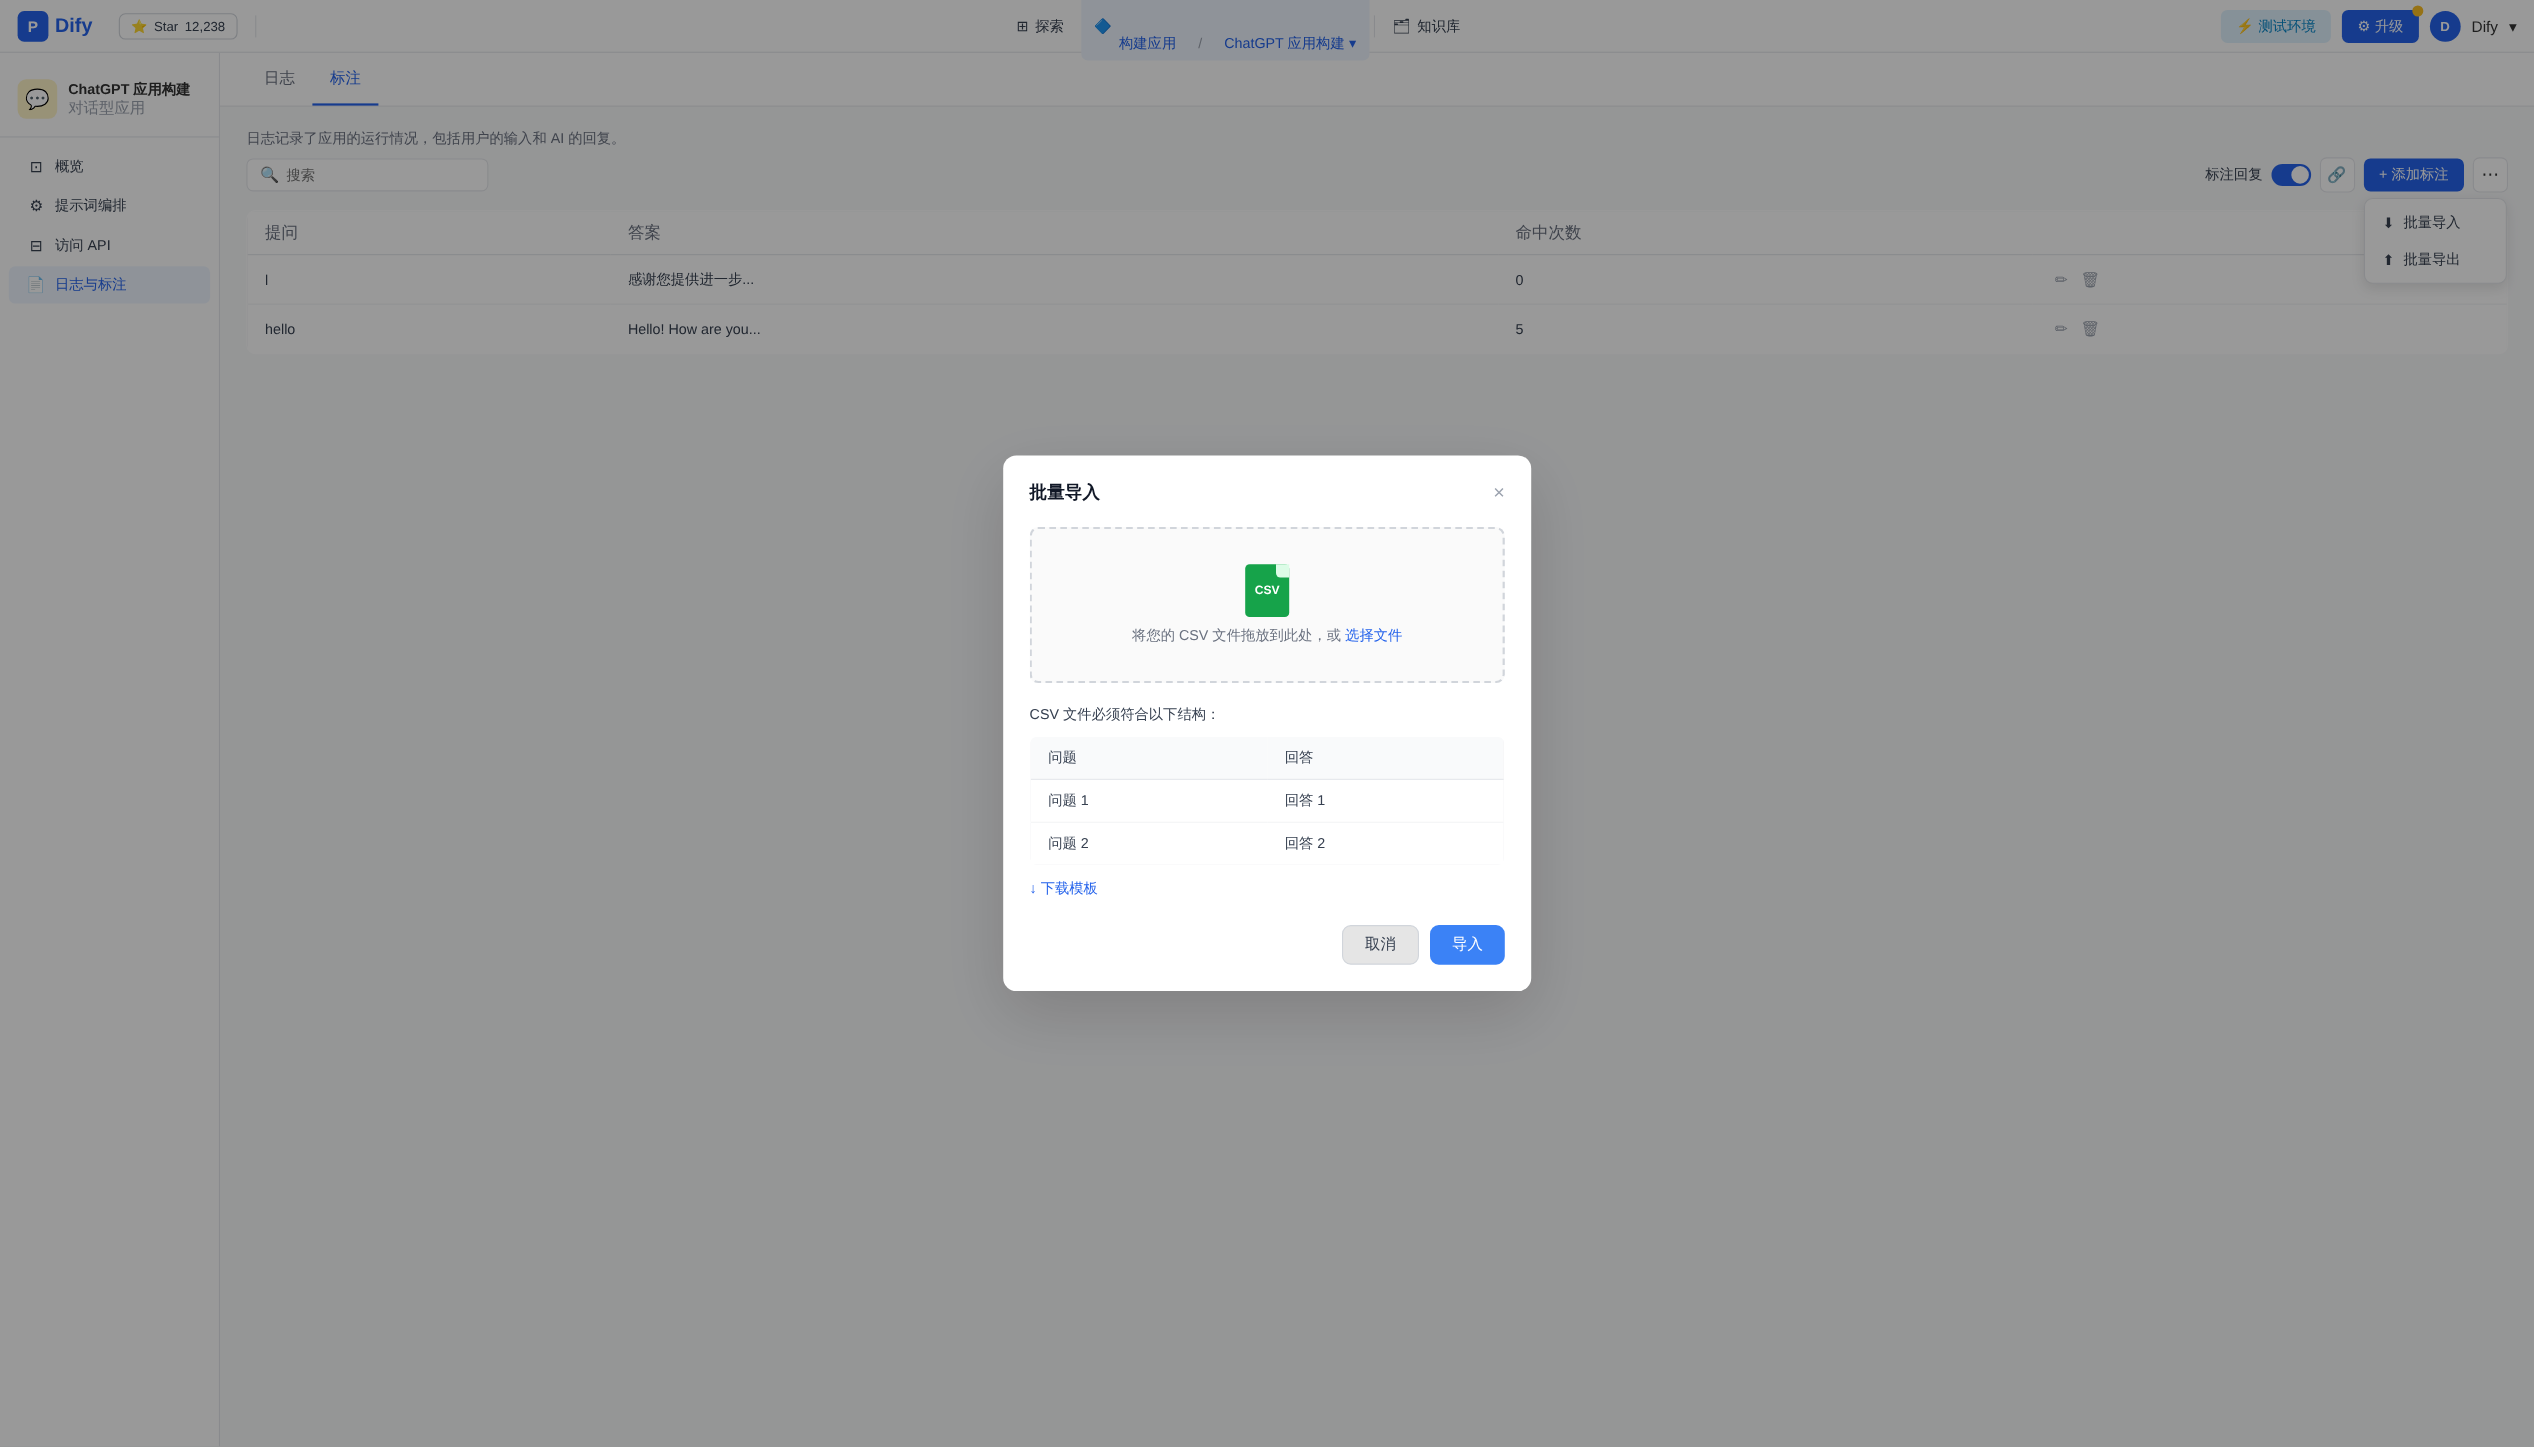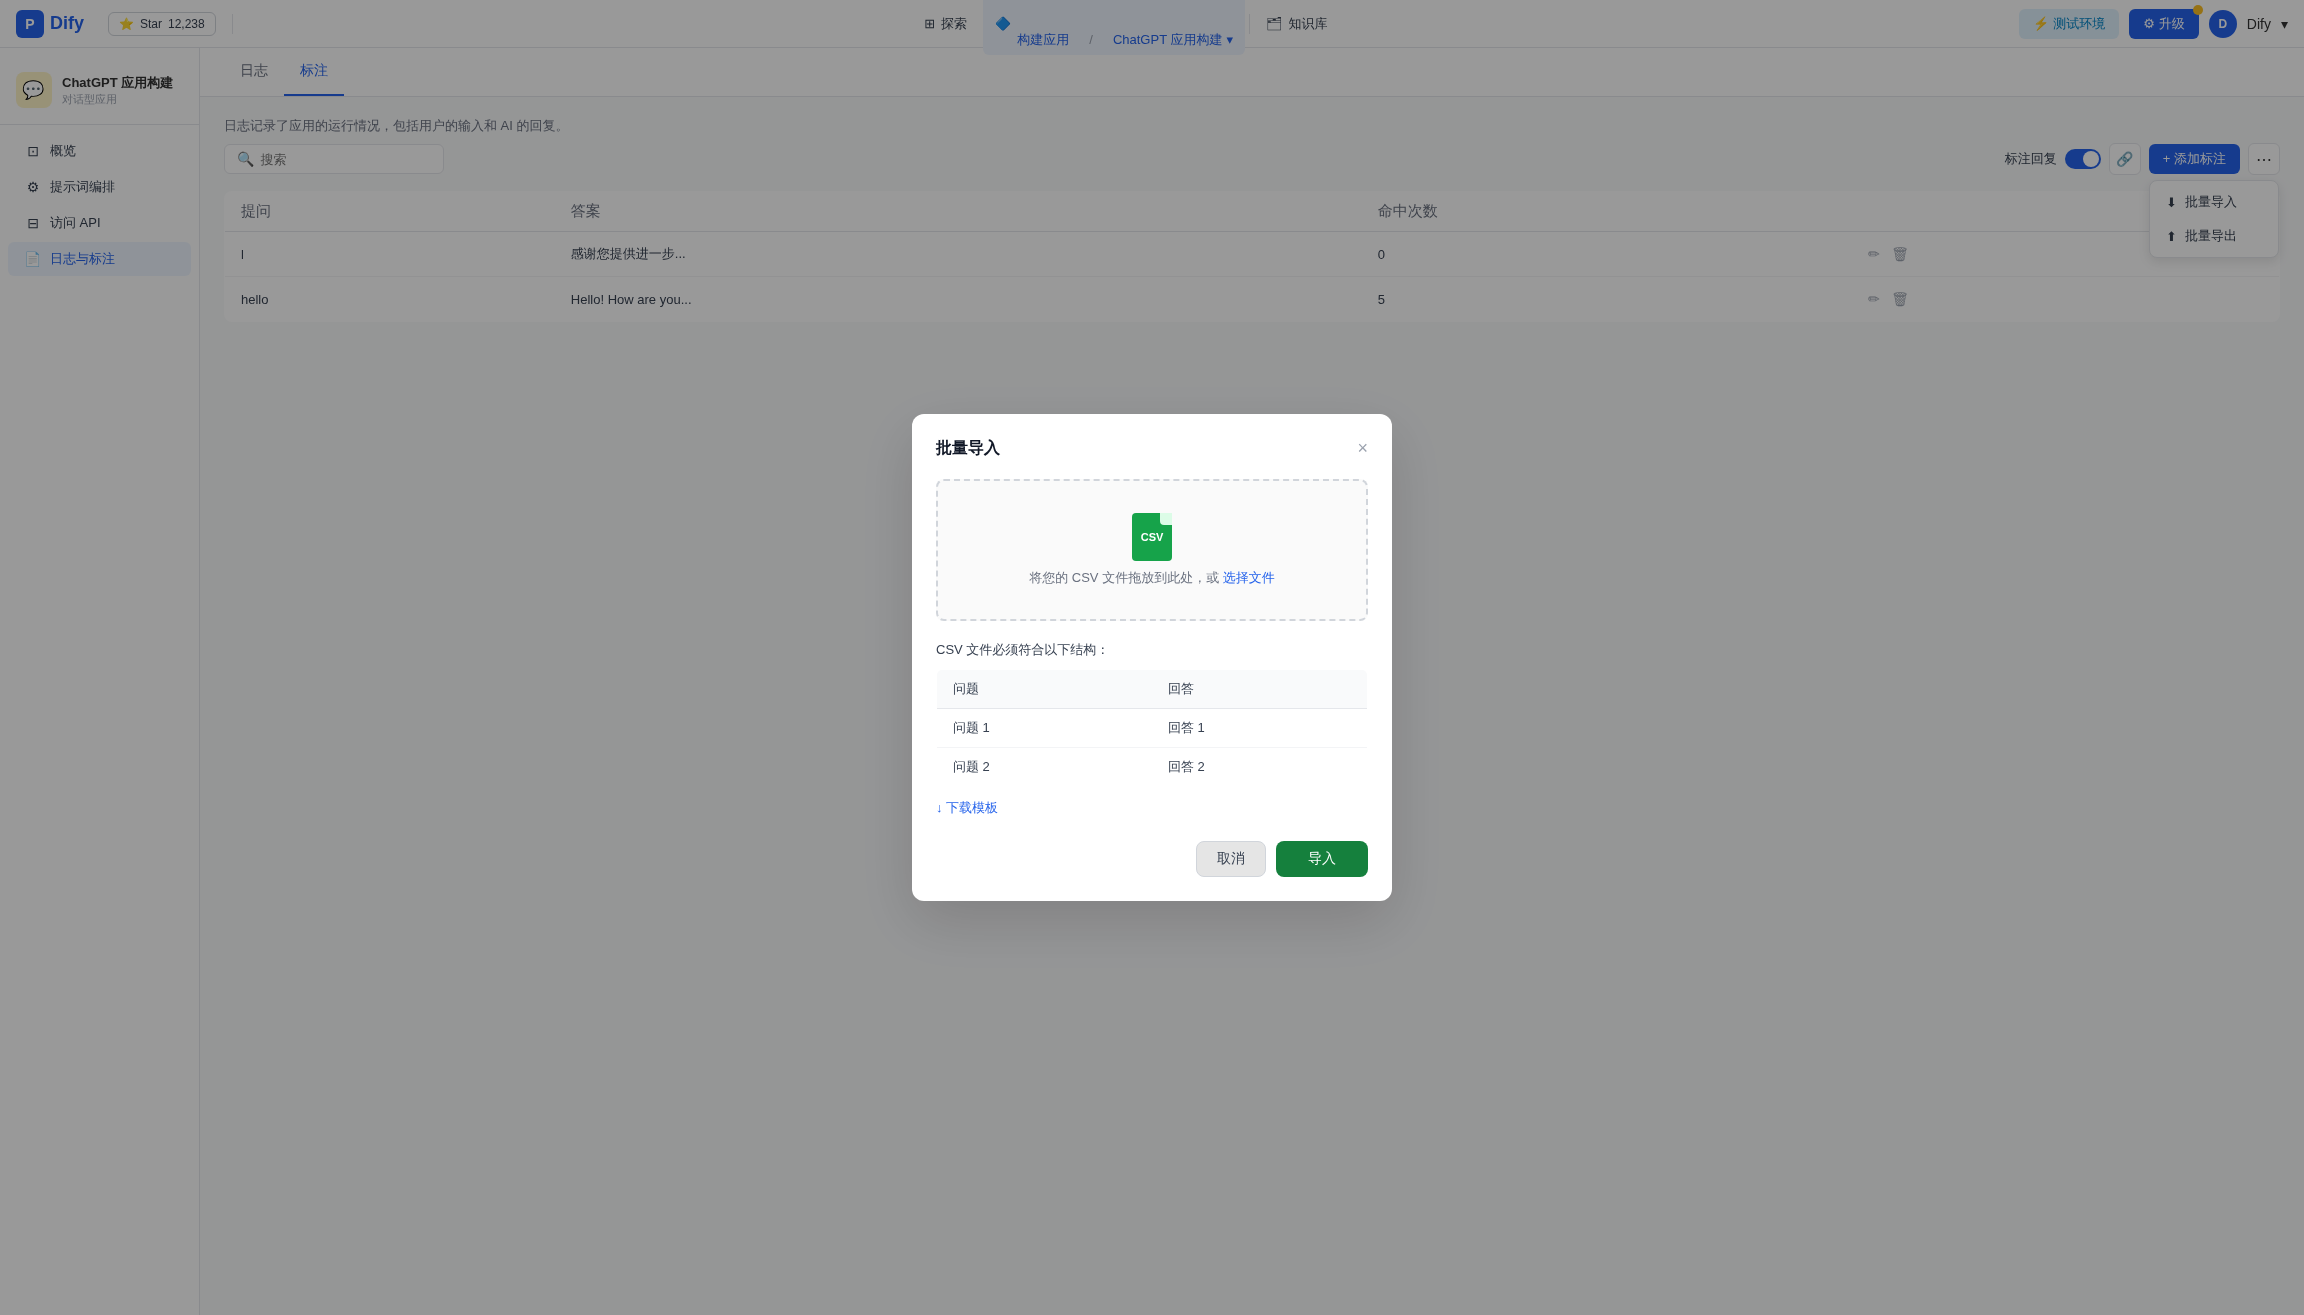--- a/index.html
+++ b/index.html
@@ -28,21 +28,21 @@
     .user-avatar { width: 28px; height: 28px; background: #2563eb; border-radius: 50%; display: flex; align-items: center; justify-content: center; color: #fff; font-size: 12px; font-weight: 600; cursor: pointer; }
 
     
     .layout { display: flex; height: calc(100vh - 48px); }
 
     
     .sidebar { width: 200px; background: #fff; border-right: 1px solid #e5e7eb; display: flex; flex-direction: column; padding: 16px 0; flex-shrink: 0; }
     .app-header { display: flex; align-items: center; gap: 10px; padding: 8px 16px 16px; border-bottom: 1px solid #e5e7eb; margin-bottom: 8px; }
     .app-avatar { width: 36px; height: 36px; background: #fef3c7; border-radius: 8px; display: flex; align-items: center; justify-content: center; font-size: 18px; }
     .app-info .app-name { font-weight: 600; font-size: 13px; }
-    .app-info .app-type { color: #9ca3af; font-size: 11px; }
+    .app-info .app-type { color: #9ca3af; font-size: 14px; }
     .sidebar-item { display: flex; align-items: center; gap: 8px; padding: 8px 16px; cursor: pointer; color: #374151; font-size: 13px; border-radius: 6px; margin: 1px 8px; }
     .sidebar-item.active { background: #eff6ff; color: #2563eb; font-weight: 500; }
     .sidebar-icon { font-size: 14px; width: 18px; text-align: center; }
 
     
     .main { flex: 1; display: flex; flex-direction: column; overflow: hidden; background: #f9fafb; }
     .tabs-bar { display: flex; align-items: center; gap: 0; padding: 0 24px; background: #fff; border-bottom: 1px solid #e5e7eb; }
     .tab { padding: 14px 16px; font-size: 14px; cursor: pointer; color: #6b7280; border-bottom: 2px solid transparent; }
     .tab.active { color: #2563eb; border-bottom: 2px solid #2563eb; font-weight: 500; }
     .content { flex: 1; padding: 20px 24px; overflow: auto; }
@@ -91,21 +91,21 @@
     .csv-table th { padding: 10px 16px; text-align: left; font-size: 13px; color: #374151; background: #f9fafb; border-bottom: 1px solid #e5e7eb; font-weight: 500; }
     .csv-table td { padding: 10px 16px; font-size: 13px; color: #374151; border-bottom: 1px solid #f3f4f6; }
     .csv-table tr:last-child td { border-bottom: none; }
 
     
     .download-link { display: flex; align-items: center; gap: 4px; color: #2563eb; font-size: 13px; cursor: pointer; margin-top: 12px; text-align: center; }
 
     
     .modal-footer { display: flex; justify-content: flex-end; gap: 10px; margin-top: 24px; }
     .cancel-btn { background: #e5e5e5; border: 1px solid #d1d5db; padding: 8px 20px; border-radius: 8px; font-size: 14px; cursor: pointer; color: #374151; }
-    .import-btn { background: #15803d; color: #fff; border: none; padding: 8px 32px; border-radius: 8px; font-size: 14px; cursor: pointer; }
+    .import-btn { background: #3b82f6; color: #fff; border: none; padding: 8px 20px; border-radius: 8px; font-size: 14px; cursor: pointer; }
 
     
     .csv-file-icon { width: 40px; height: 48px; background: #16a34a; border-radius: 4px; display: flex; align-items: center; justify-content: center; color: #fff; font-size: 11px; font-weight: 700; position: relative; }
     .csv-file-icon::before { content: ''; position: absolute; top: 0; right: 0; width: 12px; height: 12px; background: #dcfce7; border-bottom-left-radius: 4px; }
   </style>
 </head>
 <body>
 
 <div class="topnav">
   <div class="logo">

